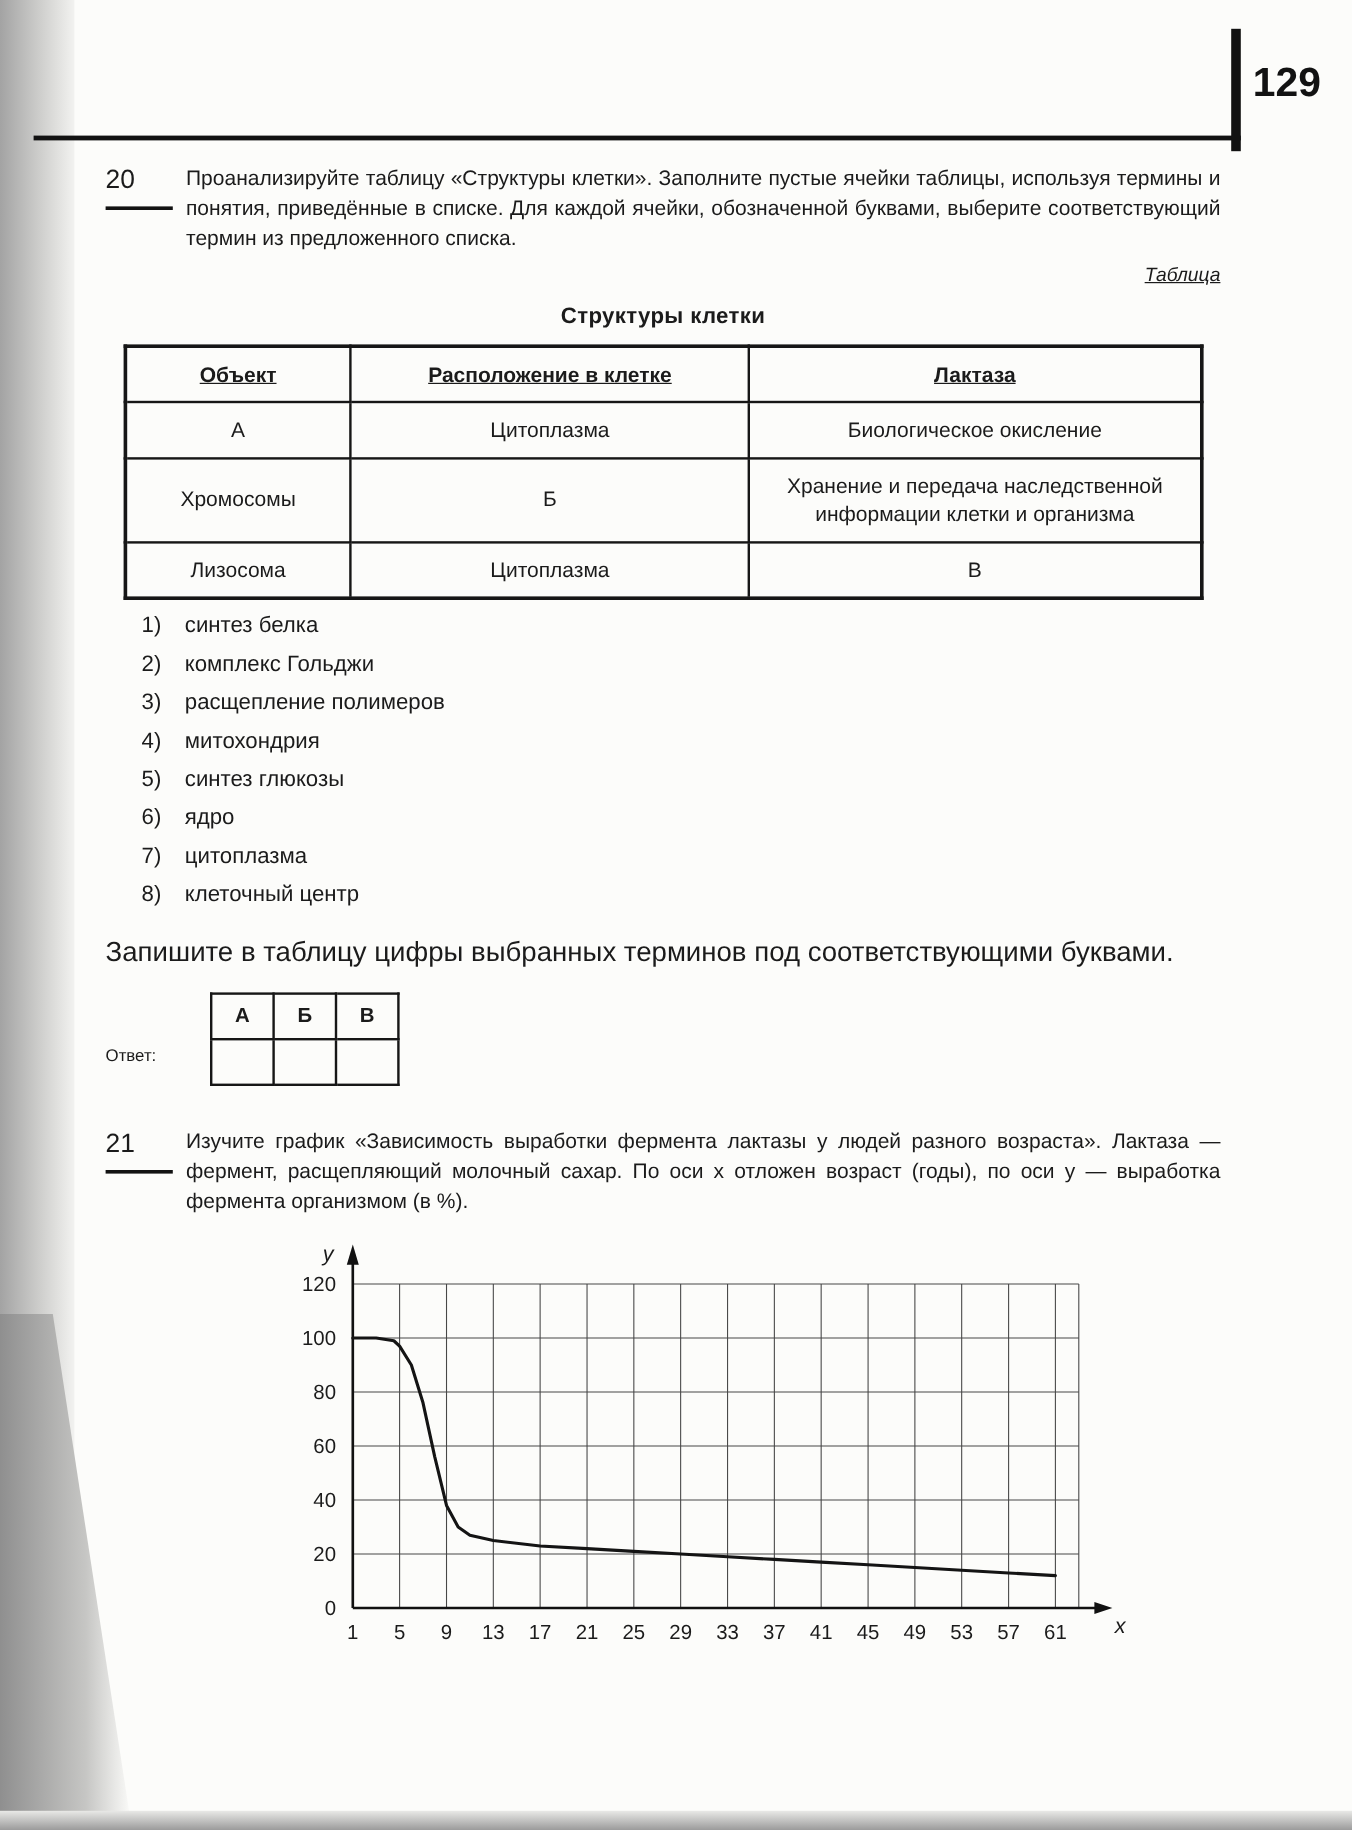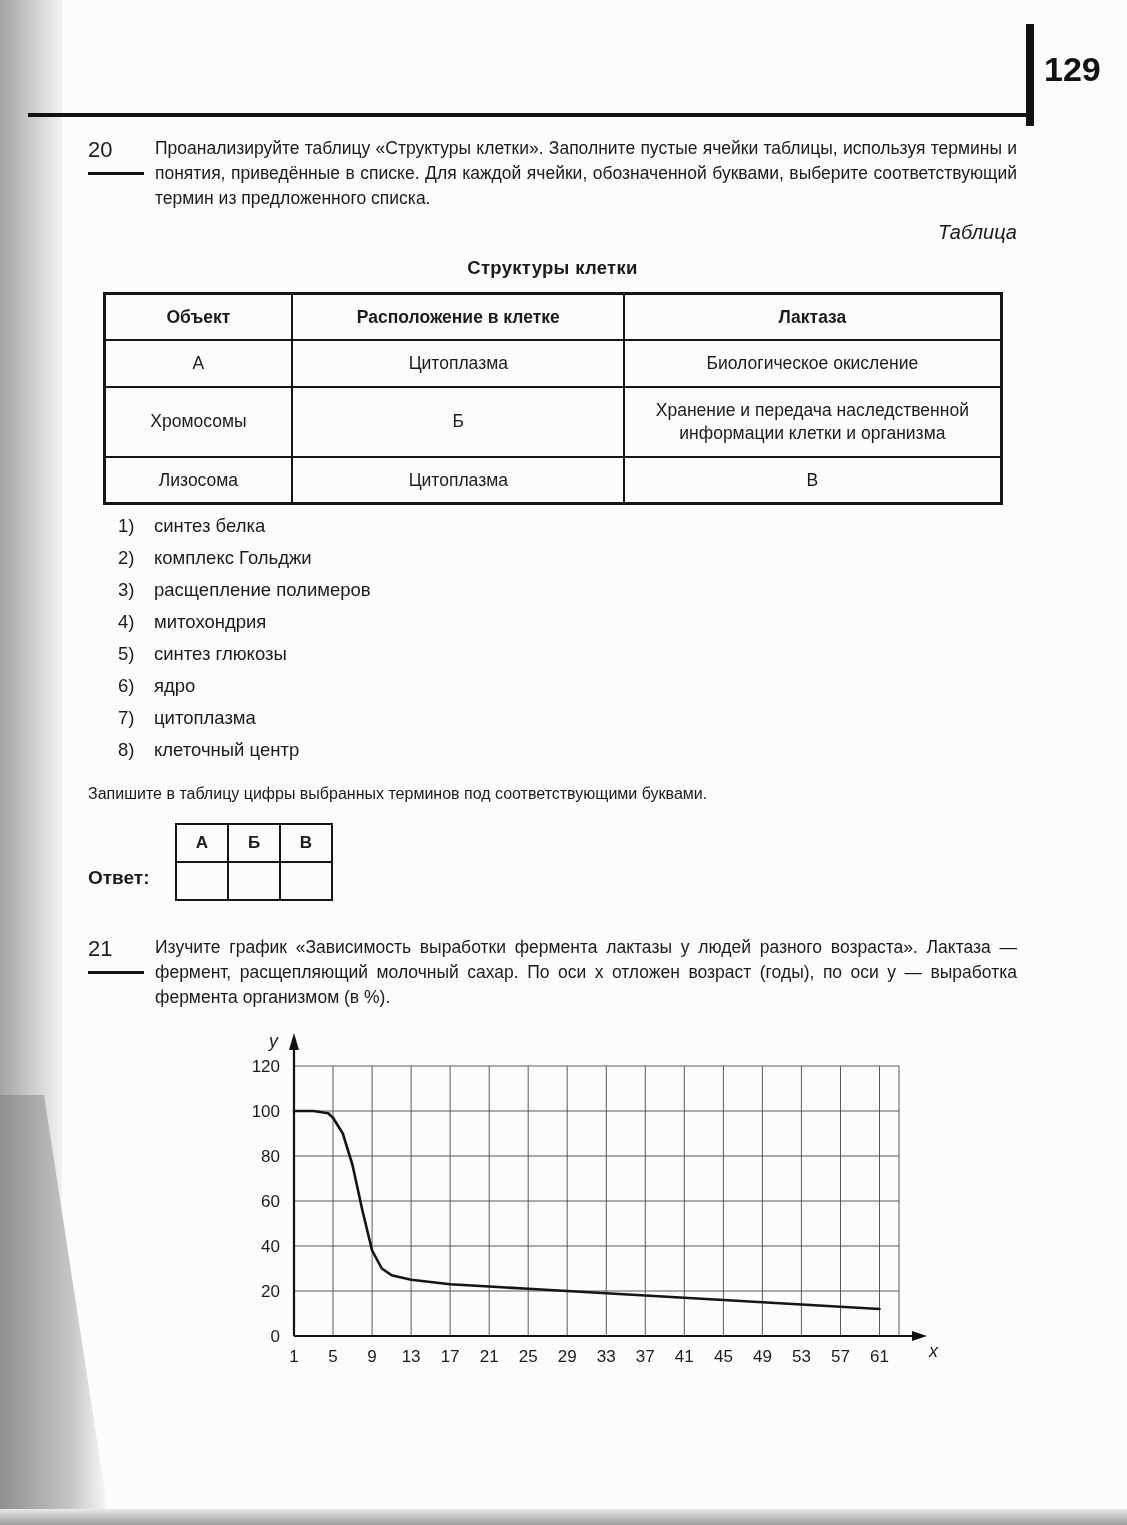--- a/index.html
+++ b/index.html
@@ -19,40 +19,40 @@
   .pagenum{position:absolute;left:1044px;top:50px;font-size:34px;font-weight:bold;color:#121212;}
 
   .content{position:absolute;left:88px;top:136px;width:929px;}
 
   .task{display:flex;}
   .task-numcol{flex:0 0 67px;}
   .task-num{font-size:22px;padding-top:1px;}
   .task-underline{width:56px;height:3px;background:#121212;margin-top:9px;}
   .task-text{flex:1;margin:0;font-size:17.5px;line-height:1.42;text-align:justify;}
 
-  .table-label{font-style:italic;font-size:20px;text-align:right;margin-top:10px;}
+  .table-label{font-style:italic;font-size:16px;text-align:right;margin-top:10px;text-decoration:underline;}
   .table-title{font-weight:bold;font-size:18.5px;text-align:center;margin-top:13px;letter-spacing:.3px;}
 
   .cells-table{border-collapse:collapse;margin:13px auto 0;width:900px;border:3px solid #161616;}
   .cells-table th,.cells-table td{border:2px solid #161616;text-align:center;
       padding:11px 14px;font-size:17.5px;line-height:1.3;vertical-align:middle;}
-  .cells-table th{font-weight:bold;}
+  .cells-table th{font-weight:bold;text-decoration:underline;}
   .cells-table th:nth-child(1){width:21%;}
   .cells-table th:nth-child(2){width:37%;}
   .cells-table th:nth-child(3){width:42%;}
 
   .list-title{font-style:italic;font-size:18.5px;margin:26px 0 6px 0;}
   .terms{margin-left:30px;font-size:18.5px;}
   .term{display:flex;margin:10px 0;}
   .term-num{flex:0 0 36px;}
 
-  .instruction{font-size:16px;margin:24px 0 0 0;}
+  .instruction{font-size:23px;margin:24px 0 0 0;}
 
   .answer-block{display:flex;margin-top:20px;}
-  .answer-label{flex:0 0 87px;font-weight:bold;font-size:19px;margin-top:44px;}
+  .answer-label{flex:0 0 87px;font-weight:normal;font-size:14px;margin-top:44px;}
   .answer-table{border-collapse:collapse;border:2px solid #161616;}
   .answer-table th,.answer-table td{border:2px solid #161616;width:50px;height:36px;
       text-align:center;font-size:17px;font-weight:bold;padding:0;}
 
   .task21{margin-top:34px;}
 
   .chart-wrap{margin:16px 0 0 146px;width:715px;}
   .chart-wrap svg{display:block;}
   .grid{stroke:#474747;stroke-width:0.9;}
   .axis{stroke:#111;stroke-width:2.2;}

